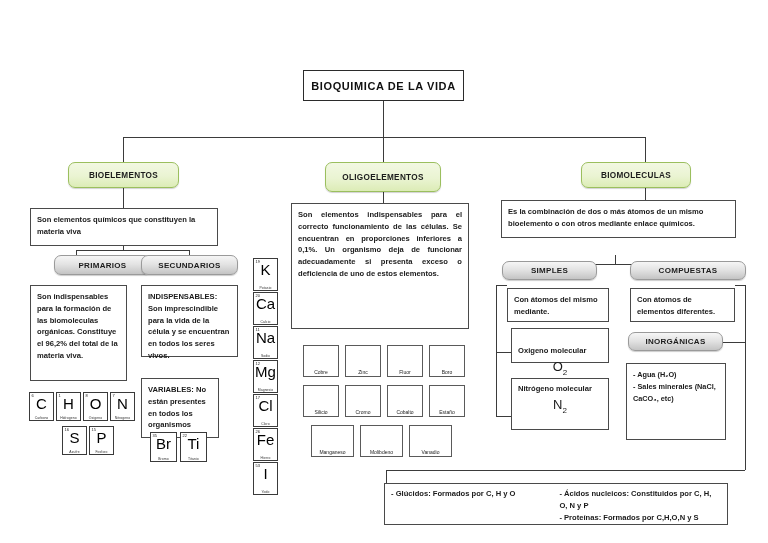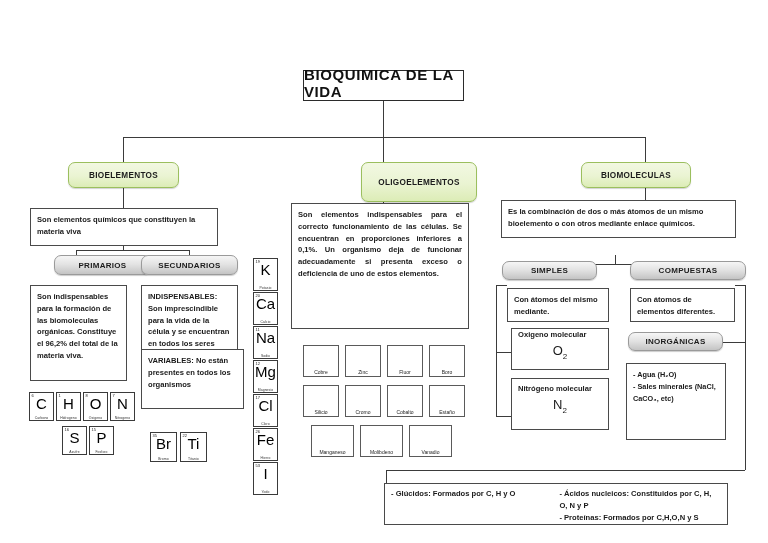--- a/index.html
+++ b/index.html
@@ -11,22 +11,22 @@
   .abs{position:absolute;box-sizing:border-box;}
 
   
   .line{position:absolute;background:#3b3b3b;}
   .vline{width:1px;}
   .hline{height:1px;}
 
   
   .title-box{
     border:1.5px solid #2b2b2b;background:#fff;
-    display:flex;align-items:flex-end;justify-content:center;
-    font-weight:bold;font-size:15px;letter-spacing:.6px;
+    display:flex;align-items:center;justify-content:center;
+    font-weight:bold;font-size:11px;letter-spacing:.6px;
   }
 
   
   .pill-green{
     border:1px solid #9bbf5e;border-radius:7px;
     background:linear-gradient(180deg,#f2f8e2 0%,#eaf4d2 55%,#dcecb6 100%);
     display:flex;align-items:center;justify-content:center;
     font-weight:bold;font-size:8.2px;letter-spacing:.3px;color:#1c1c1c;
     box-shadow:0 1px 1px rgba(0,0,0,.18);
   }
@@ -128,21 +128,21 @@
   <span>SECUNDARIOS</span>
 </div>
 
 <div class="abs tbox" style="left:30px;top:285px;width:97px;height:96px;">
   <p>Son indispensables para la formación de las biomoleculas orgánicas. Constituye el 96,2% del total de la materia viva.</p>
 </div>
 
 <div class="abs tbox" style="left:141px;top:285px;width:97px;height:72px;">
   <p>INDISPENSABLES: Son imprescindible para la vida de la célula y se encuentran en todos los seres vivos.</p>
 </div>
-<div class="abs tbox" style="left:141px;top:349px;width:103px;height:60px;">
+<div class="abs tbox" style="left:141px;top:378px;width:78px;height:60px;">
   <p>VARIABLES: No están presentes en todos los organismos</p>
 </div>
 
 <div class="el" style="left:29px;top:392px;width:25px;height:29px;">
   <span class="num">6</span>
   <span class="sym">C</span>
   <span class="nm">Carbono</span>
 </div>
 <div class="el" style="left:56px;top:392px;width:25px;height:29px;">
   <span class="num">1</span>
@@ -175,21 +175,21 @@
   <span class="num">35</span>
   <span class="sym">Br</span>
   <span class="nm">Bromo</span>
 </div>
 <div class="el" style="left:180px;top:432px;width:27px;height:30px;padding-left:22px;">
   <span class="num">22</span>
   <span class="sym">Ti</span>
   <span class="nm">Titanio</span>
 </div>
 
-<div class="abs pill-green" style="left:325px;top:162px;width:116px;height:40px;margin-left:36px;">
+<div class="abs pill-green" style="left:325px;top:162px;width:116px;height:30px;">
   <span>OLIGOELEMENTOS</span>
 </div>
 
 <div class="abs tbox just" style="left:291px;top:203px;width:178px;height:126px;">
   <p>Son elementos indispensables para el correcto funcionamiento de las células. Se encuentran en proporciones inferiores a 0,1%. Un organismo deja de funcionar adecuadamente si presenta exceso o deficiencia de uno de estos elementos.</p>
 </div>
 
 <div class="el" style="left:253px;top:258px;width:25px;height:33px;">
   <span class="num">19</span>
   <span class="sym">K</span>
@@ -277,21 +277,21 @@
   <span>COMPUESTAS</span>
 </div>
 
 <div class="abs tbox" style="left:507px;top:288px;width:102px;height:34px;">
   <p>Con átomos del mismo mediante.</p>
 </div>
 <div class="abs tbox" style="left:630px;top:288px;width:105px;height:34px;">
   <p>Con átomos de elementos diferentes.</p>
 </div>
 
-<div class="abs tbox" style="left:511px;top:328px;width:98px;height:42px;padding:0 6px;">
+<div class="abs tbox" style="left:511px;top:328px;width:98px;height:35px;padding:16px 6px;">
   <div class="mol-name">Oxigeno molecular</div>
   <div class="mol-f">
     <span>O</span><sub>2</sub>
   </div>
 </div>
 
 <div class="abs tbox" style="left:511px;top:378px;width:98px;height:52px;padding:4px 6px;">
   <div class="mol-name">Nitrógeno molecular</div>
   <div class="mol-f">
     <span>N</span><sub>2</sub>

